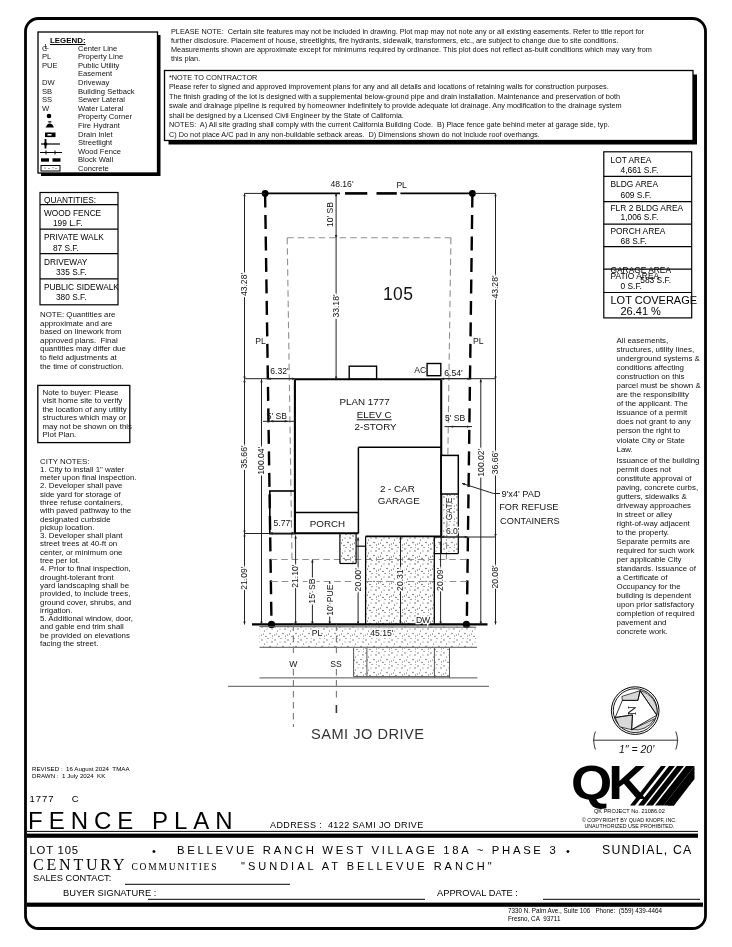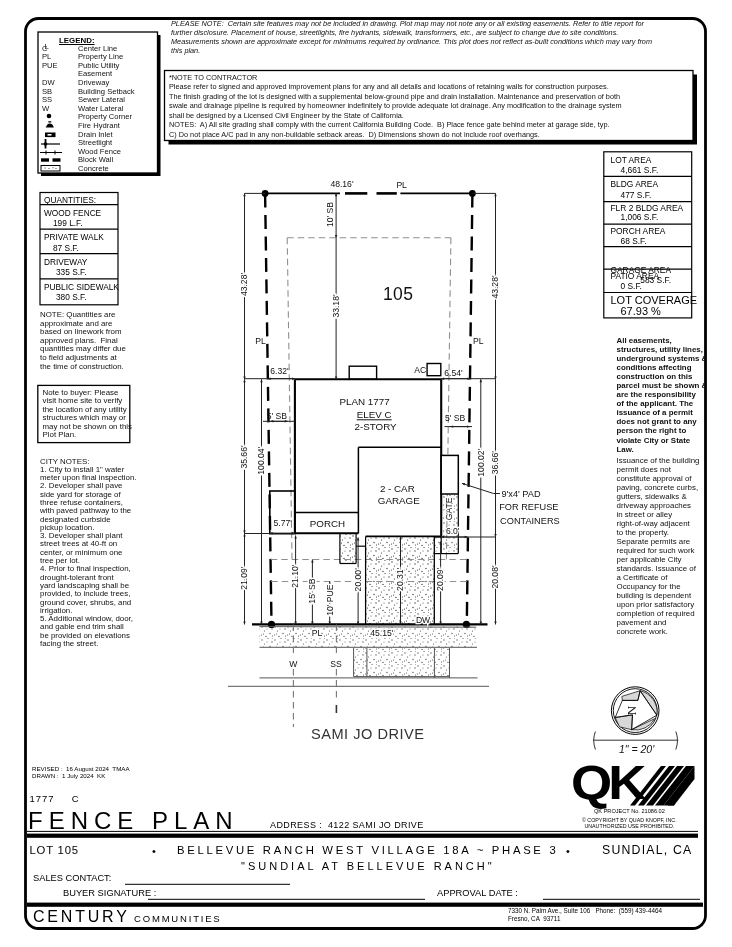--- a/index.html
+++ b/index.html
@@ -287,24 +287,24 @@
 <div class="a" style="left:582px;top:816.8px;font-size:5.3px;line-height:6.4px;text-align:center;">© COPYRIGHT BY QUAD KNOPF, INC.<br>UNAUTHORIZED USE PROHIBITED.</div>
 <div class="a" style="left:29.5px;top:844px;font-size:11.3px;letter-spacing:0.8px;text-align:right;">LOT 105</div>
 <div class="a" style="left:152px;top:845px;font-size:11px;">•</div>
 <div class="a" style="left:177px;top:844px;font-size:11.3px;letter-spacing:2.7px;">BELLEVUE RANCH WEST VILLAGE 18A ~ PHASE 3</div>
 <div class="a" style="left:566px;top:845px;font-size:11px;">•</div>
 <div class="a" style="left:602px;top:842.5px;font-size:12.3px;letter-spacing:1.2px;">SUNDIAL, CA</div>
 <div class="a" style="left:241px;top:859.5px;font-size:11px;letter-spacing:3px;">"SUNDIAL AT BELLEVUE RANCH"</div>
 <div class="a" style="left:33px;top:873px;font-size:9.3px;">SALES CONTACT:</div>
 <div class="a" style="left:33px;top:888px;font-size:9.3px;padding-left:30px;">BUYER SIGNATURE :</div>
 <div class="a" style="left:437px;top:888px;font-size:9.3px;">APPROVAL DATE :</div>
-<div class="a" style="left:33px;top:908px;font-family:Liberation Sans, sans-serif;font-size:16px;letter-spacing:2.8px;">CENTURY<span style="font-size:9.5px;letter-spacing:1.8px;">&nbsp;COMMUNITIES</span></div>
+<div class="a" style="left:33px;top:856px;font-family:Liberation Serif, serif;font-size:16px;letter-spacing:2.8px;">CENTURY<span style="font-size:9.5px;letter-spacing:1.8px;">&nbsp;COMMUNITIES</span></div>
 <div class="a" style="left:508px;top:907px;font-size:6.3px;line-height:8px;">7330 N. Palm Ave., Suite 106&nbsp;&nbsp; Phone:&nbsp; (559) 439-4464<br>Fresno, CA&nbsp; 93711</div>
 
-<div class="a" style="left:59px;top:36px;font-size:7.9px;font-weight:bold;text-decoration:underline;">LEGEND:</div>
+<div class="a" style="left:50px;top:36px;font-size:7.9px;font-weight:bold;text-decoration:underline;">LEGEND:</div>
 <div class="t" style="left:42px;top:44.6px;line-height:8.6px;font-size:7.6px;">
 <span style="position:relative;display:inline-block;width:8px;"><span>C</span><span style="position:absolute;left:2.6px;top:-1.5px;">L</span></span><br>PL<br>PUE<br><br>DW<br>SB<br>SS<br>W
 </div>
 <div class="t" style="left:78px;top:44.6px;line-height:8.6px;font-size:7.6px;">
 Center Line<br>Property Line<br>Public Utility<br>Easement<br>Driveway<br>Building Setback<br>Sewer Lateral<br>Water Lateral<br>Property Corner<br>Fire Hydrant<br>Drain Inlet<br>Streetlight<br>Wood Fence<br>Block Wall<br>Concrete
 </div>
 <svg class="a" width="40" height="62" style="left:38px;top:112px;">
 <circle cx="11" cy="4" r="2.3" fill="#000"></circle>
 <path d="M9,15 a2.8,2.8 0 1 1 5.6,0 z M7.8,15 h8 M10.3,9.8 h3" stroke="#000" stroke-width="1.2" fill="#000"></path>
 <rect x="7" y="20.5" width="10.5" height="4.6" fill="#000"></rect>
@@ -319,21 +319,21 @@
       <line x1="3" y1="48" x2="11" y2="48"></line>
       <line x1="14.5" y1="48" x2="22.5" y2="48"></line>
     </g>
 <rect x="3" y="53.5" width="19" height="5.5" fill="none" stroke="#000" stroke-width="1"></rect>
     <circle cx="7" cy="56" r=".5" fill="#000"></circle>
     <circle cx="11" cy="56.5" r=".5" fill="#000"></circle>
     <circle cx="15" cy="55.8" r=".5" fill="#000"></circle>
     <circle cx="18" cy="56.4" r=".5" fill="#000"></circle>
 </svg>
 
-<div class="t" style="left:171px;top:20px;font-style:italic;">
+<div class="t" style="left:171px;top:28px;">
 PLEASE NOTE:&nbsp; Certain site features may not be included in drawing. Plot map may not note any or all existing easements. Refer to title report for<br>
 further disclosure. Placement of house, streetlights, fire hydrants, sidewalk, transformers, etc., are subject to change due to site conditions.<br>
 Measurements shown are approximate except for minimums required by ordinance. This plot does not reflect as-built conditions which may vary from<br>
 this plan.
 </div>
 
 <div class="t" style="left:169px;top:72.5px;line-height:9.55px;">
 *NOTE TO CONTRACTOR<br>
 Please refer to signed and approved improvement plans for any and all details and locations of retaining walls for construction purposes.<br>
 The finish grading of the lot is designed with a supplemental below-ground pipe and drain installation. Maintenance and preservation of both<br>
@@ -357,25 +357,25 @@
 <div class="t" style="left:40px;top:457.5px;font-size:7.9px;line-height:8.3px;">
 CITY NOTES:<br>
 1. City to install 1" water<br>meter upon final inspection.<br>
 2. Developer shall pave<br>side yard for storage of<br>three refuse containers,<br>with paved pathway to the<br>designated curbside<br>pickup location.<br>
 3. Developer shall plant<br>street trees at 40-ft on<br>center, or minimum one<br>tree per lot.<br>
 4. Prior to final inspection,<br>drought-tolerant front<br>yard landscaping shall be<br>provided, to include trees,<br>ground cover, shrubs, and<br>irrigation.<br>
 5. Additional window, door,<br>and gable end trim shall<br>be provided on elevations<br>facing the street.
 </div>
 
 <div class="a" style="left:610.5px;top:154.5px;font-size:8.4px;line-height:10.5px;">LOT AREA<br><span style="margin-left:10px;">4,661 S.F.</span></div>
-<div class="a" style="left:610.5px;top:179px;font-size:8.4px;line-height:10.5px;">BLDG AREA<br><span style="margin-left:10px;">477 S.F.</span></div>
+<div class="a" style="left:610.5px;top:179px;font-size:8.4px;line-height:10.5px;">BLDG AREA<br><span style="margin-left:10px;">609 S.F.</span></div>
 <div class="a" style="left:610.5px;top:203.5px;font-size:8.4px;line-height:9.8px;">FLR 2 BLDG AREA<br><span style="margin-left:10px;">1,006 S.F.</span></div>
 <div class="a" style="left:610.5px;top:226px;font-size:8.4px;line-height:10px;">PORCH AREA<br><span style="margin-left:10px;">68 S.F.</span></div>
 <div class="a" style="left:610.5px;top:265px;font-size:8.4px;line-height:10px;text-align:right;">GARAGE AREA<br><span style="margin-left:10px;">583 S.F.</span></div>
 <div class="a" style="left:610.5px;top:271px;font-size:8.4px;line-height:10px;">PATIO AREA<br><span style="margin-left:10px;">0 S.F.</span></div>
-<div class="a" style="left:610.5px;top:295px;font-size:11px;line-height:10.5px;">LOT COVERAGE<br><span style="margin-left:10px;">67.93 %</span></div>
-
-<div class="t" style="left:616.5px;top:336px;font-size:7.9px;line-height:9.05px;font-weight:bold;">
+<div class="a" style="left:610.5px;top:295px;font-size:11px;line-height:10.5px;">LOT COVERAGE<br><span style="margin-left:10px;">26.41 %</span></div>
+
+<div class="t" style="left:616.5px;top:336px;font-size:7.9px;line-height:9.05px;">
 All easements,<br>structures, utility lines,<br>underground systems &amp;<br>conditions affecting<br>construction on this<br>parcel must be shown &amp;<br>are the responsibility<br>of the applicant. The<br>issuance of a permit<br>does not grant to any<br>person the right to<br>violate City or State<br>Law.
 </div>
 <div class="t" style="left:616.5px;top:455.5px;font-size:7.9px;line-height:9.0px;">
 Issuance of the building<br>permit does not<br>constitute approval of<br>paving, concrete curbs,<br>gutters, sidewalks &amp;<br>driveway approaches<br>in street or alley<br>right-of-way adjacent<br>to the property.<br>Separate permits are<br>required for such work<br>per applicable City<br>standards. Issuance of<br>a Certificate of<br>Occupancy for the<br>building is dependent<br>upon prior satisfactory<br>completion of required<br>pavement and<br>concrete work.
 </div>
 
 </body></html>

